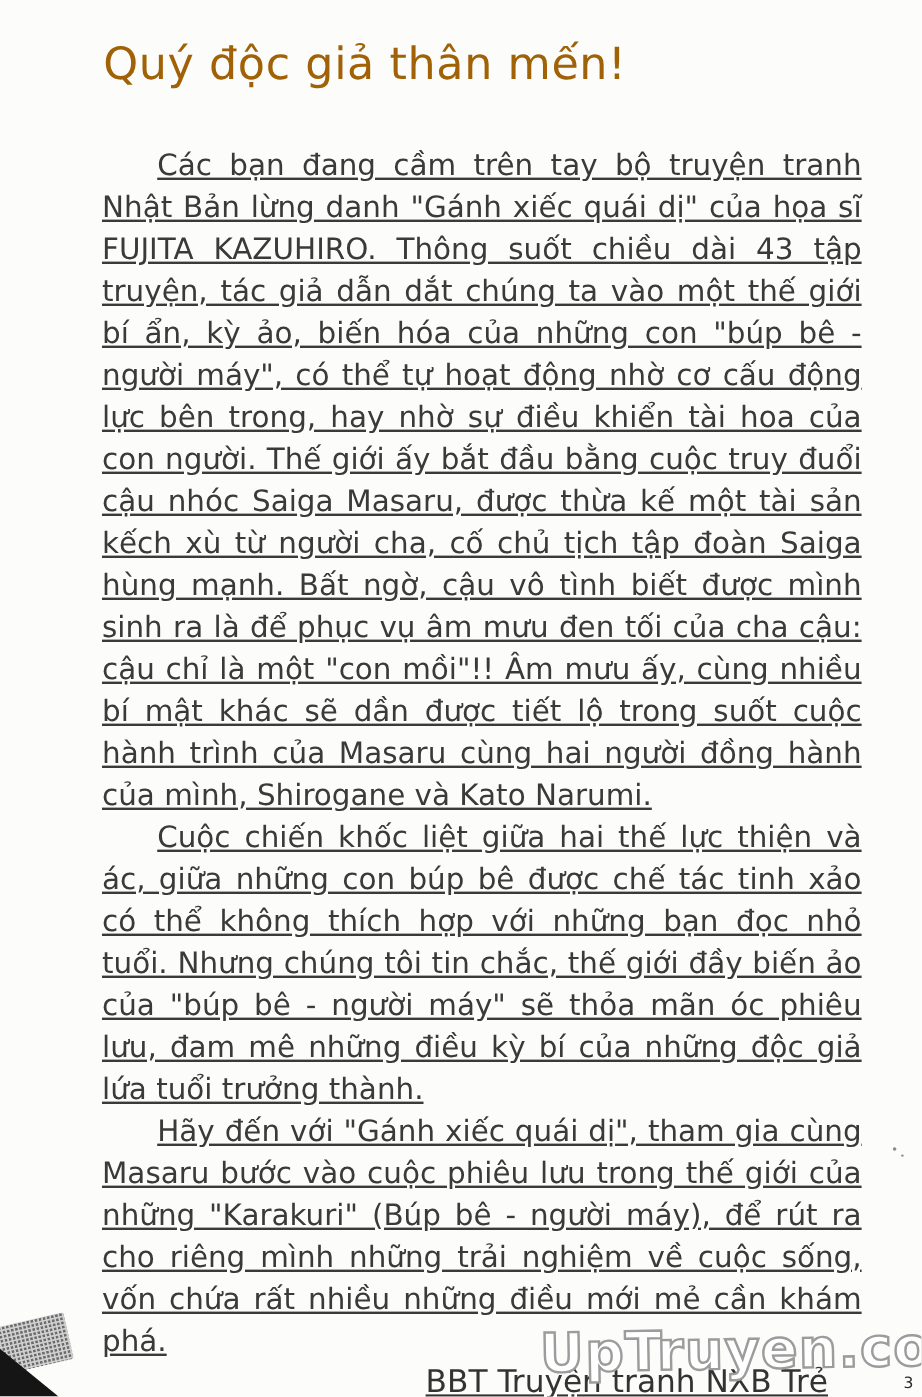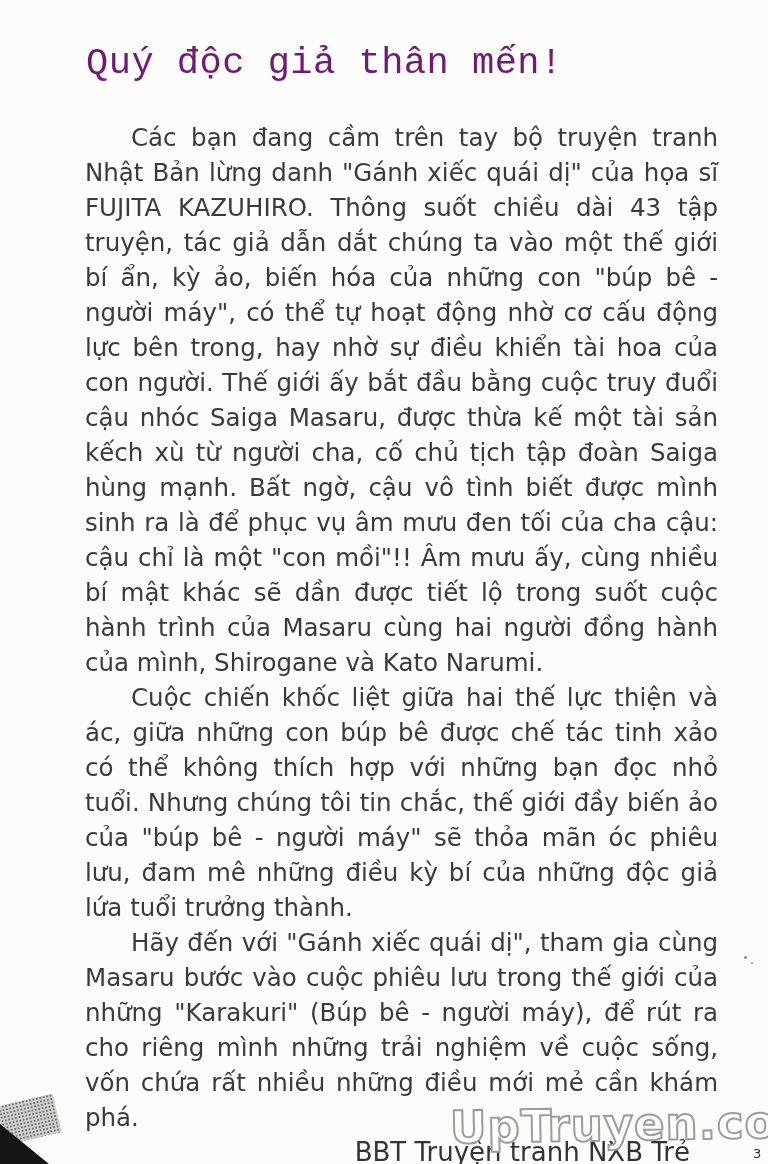--- a/index.html
+++ b/index.html
@@ -7,41 +7,41 @@
     position: relative;
     width: 768px;
     height: 1164px;
     background: #fcfcfa;
     overflow: hidden;
     font-family: "DejaVu Sans", "Liberation Sans", sans-serif;
   }
   .title {
     position: absolute;
     left: 86px;
-    top: 42px;
+    top: 32px;
     font-size: 37px;
     font-weight: 500;
-    color: #701a75;
+    color: #a16207;
     letter-spacing: 0.5px;
     margin: 0;
-    font-family: Liberation Mono, monospace;
   }
   .body-text {
     position: absolute;
     left: 85px;
     top: 120px;
     width: 633px;
     color: #3a3a3a;
     font-size: 24.5px;
     line-height: 35px;
     text-align: justify;
   }
   .body-text p {
     margin: 0;
     text-indent: 46px;
+    text-decoration: underline;
   }
   .signature {
     margin-top: 16px;
     text-align: right;
     padding-right: 28px;
     font-size: 26px;
     color: #333333;
     text-indent: 0 !important;
   }
   .watermark {

